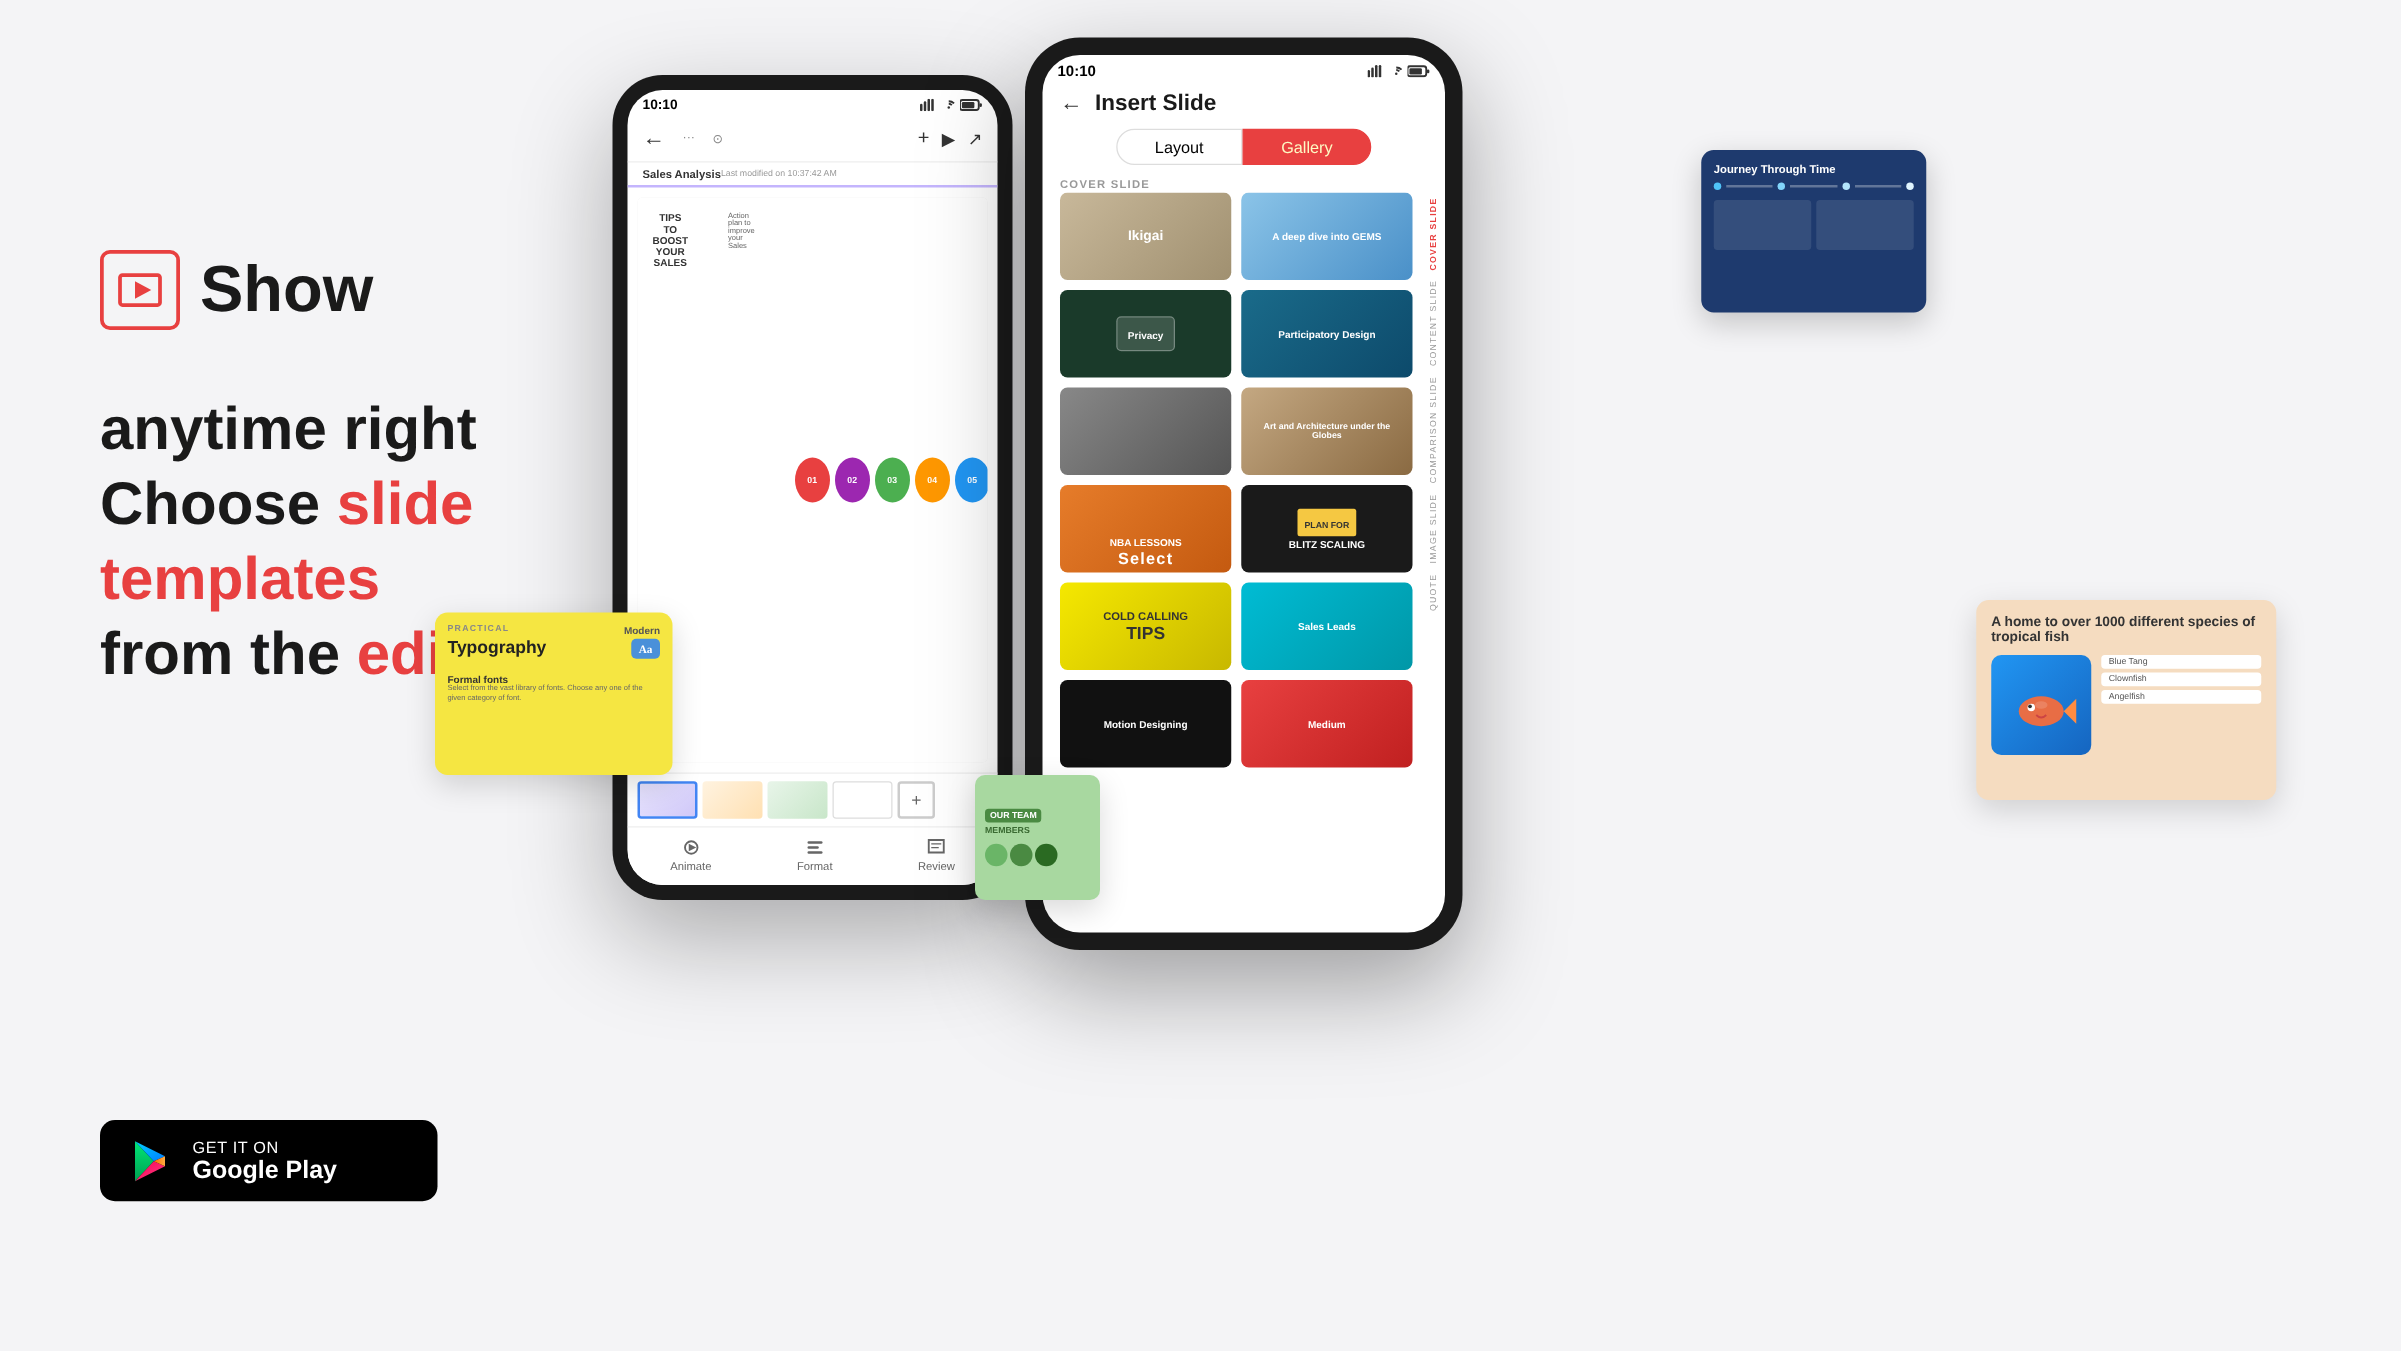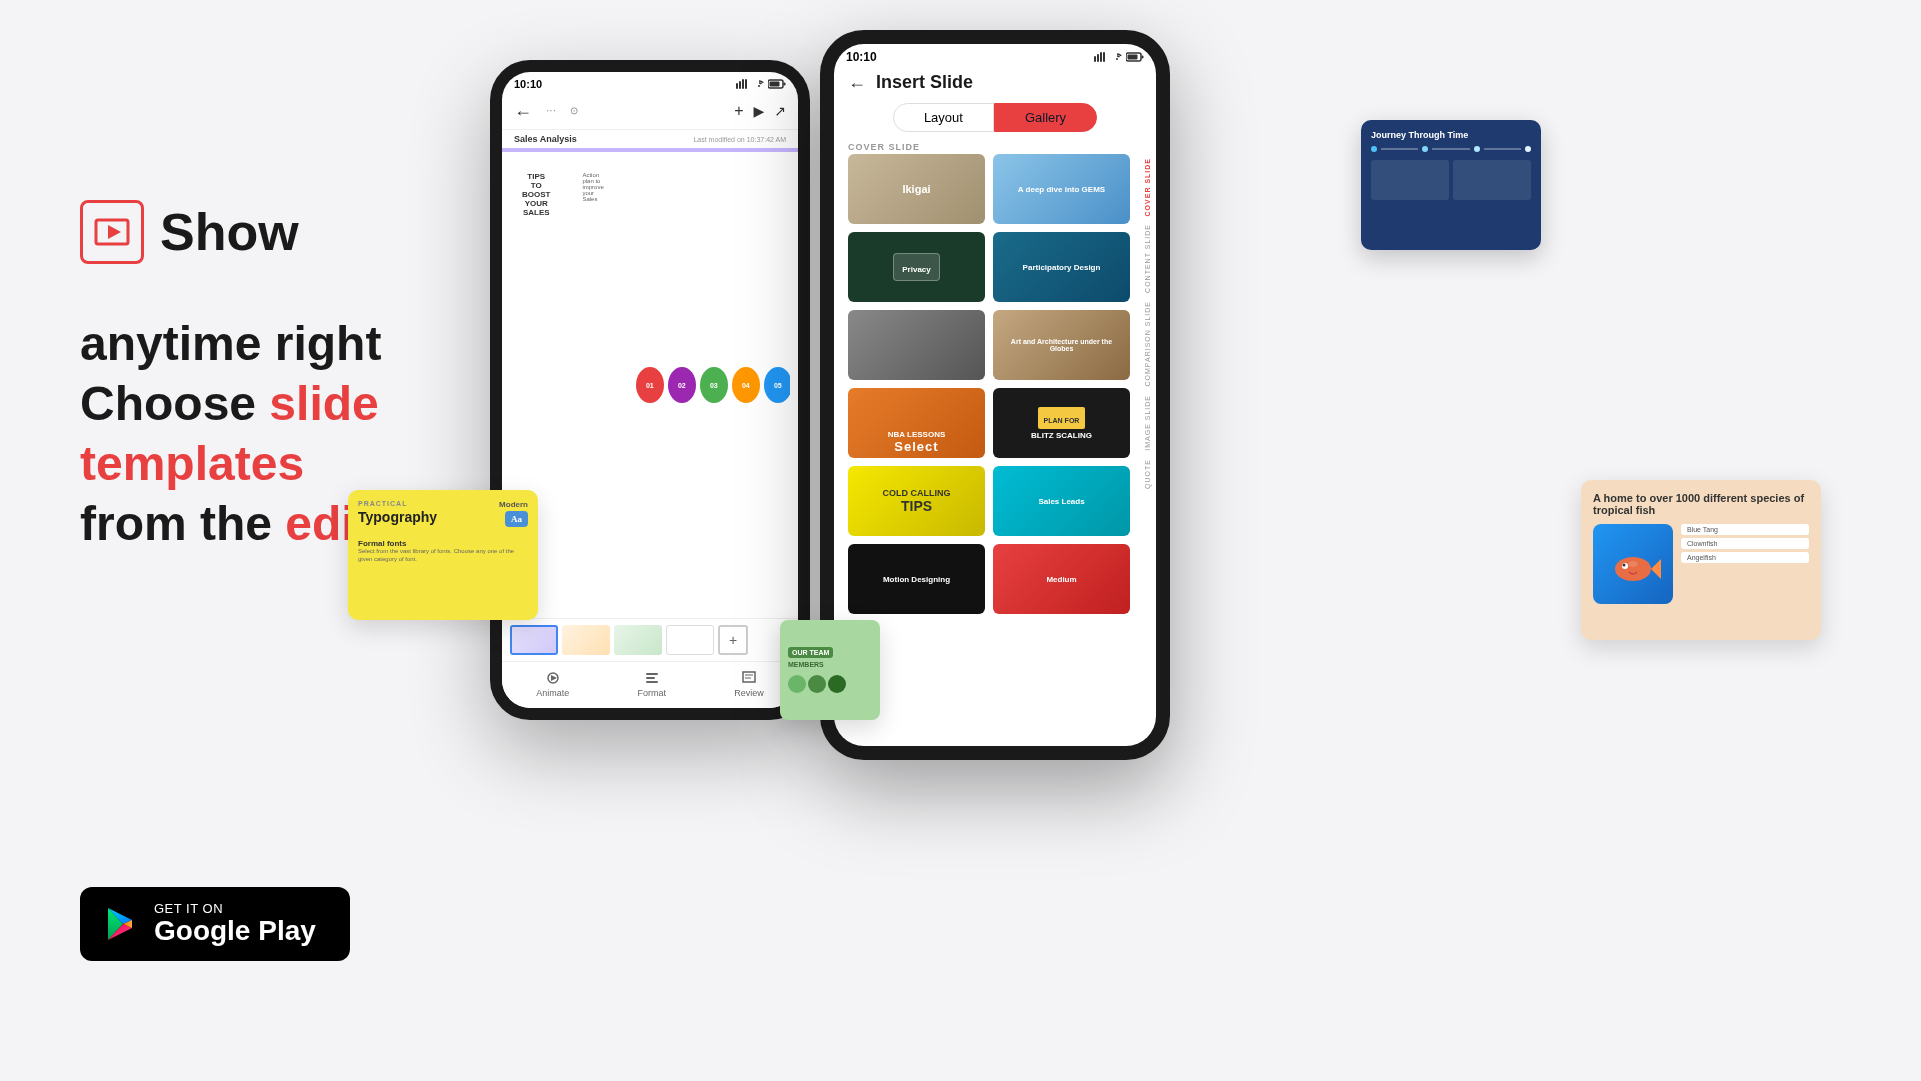--- a/index.html
+++ b/index.html
@@ -86,21 +86,21 @@
     }
 
     .get-it-on {
       font-size: 13px;
       color: #fff;
       font-weight: 400;
       letter-spacing: 0.5px;
     }
 
     .google-play-label {
-      font-size: 28px;
+      font-size: 20px;
       color: #fff;
       font-weight: 700;
       line-height: 1.1;
     }
 
     
     .phone-1 {
       position: absolute;
       left: 490px;
       top: 60px;
@@ -309,21 +309,21 @@
       padding: 6px 30px;
       font-size: 13px;
       border: 1px solid #ddd;
       background: #fff;
       cursor: pointer;
       font-weight: 500;
     }
 
     .tab-btn.active {
       background: #e84040;
-      color: #0f172a;
+      color: #fef9c3;
       border-color: #e84040;
     }
 
     .tab-btn:first-child { border-radius: 20px 0 0 20px; }
     .tab-btn:last-child { border-radius: 0 20px 20px 0; }
 
     .cover-slide-label {
       font-size: 9px;
       font-weight: 700;
       color: #999;
@@ -702,21 +702,21 @@
         <span style="font-size:10px;color:#888;margin:0 6px;">···</span>
         <span style="font-size:10px;color:#888;">⊙</span>
       </div>
       <div class="nav-icons">
         <span style="font-size:16px;color:#333;cursor:pointer;">+</span>
         <span style="font-size:14px;color:#333;cursor:pointer;">▶</span>
         <span style="font-size:14px;color:#333;cursor:pointer;">↗</span>
       </div>
     </div>
 
-    <div style="display:flex;justify-content:space-between;align-items:center;padding:4px 12px;font-size:8px;border-bottom:4px solid #c4b5fd;">
+    <div style="display:flex;justify-content:flex-start;align-items:center;padding:4px 12px;font-size:8px;border-bottom:2px solid #c4b5fd;">
       <span style="font-size:9px;font-weight:600;color:#333;display:flex;align-items:center;gap:4px;">Sales Analysis</span>
       <span style="font-size:7px;color:#999;">Last modified on 10:37:42 AM</span>
     </div>
 
     <div class="slide-canvas">
       <div class="slide-content-img">
         <div class="slide-title-text">TIPS TO BOOST YOUR SALES</div>
         <div class="slide-subtitle-text">Action plan to improve your Sales</div>
 
         <div class="infographic-row">

